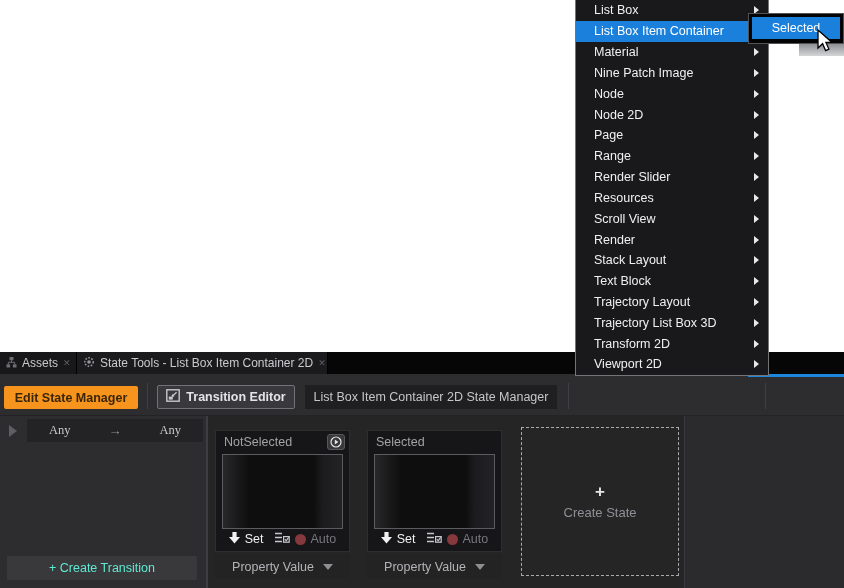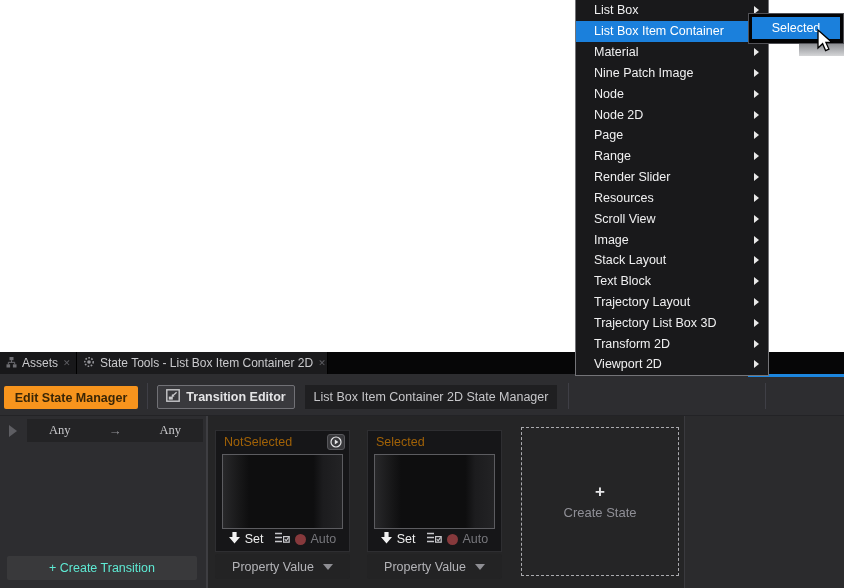--- a/index.html
+++ b/index.html
@@ -43,21 +43,21 @@
     border-top:6px solid transparent; border-bottom:6px solid transparent; border-left:8px solid #5E5E63; }
   .any-row { position:absolute; left:27px; top:3px; width:176px; height:23px; background:#232325;
     display:flex; align-items:center; justify-content:space-between; padding:0 22px; font-size:12.5px; color:#C9C9CC;font-family:Liberation Serif, serif; }
   .any-arrow { color:#909095; font-size:13px; }
   .btn-create-transition { position:absolute; left:7px; top:140px; width:190px; height:24px; background:#39393B;
     border-radius:2px; color:#5eead4; font-size:12.5px; display:flex; align-items:center; justify-content:center; }
 
   
   .state-card { position:absolute; top:14px; width:135px; height:122px; background:#161618; border:1px solid #2E2E31; }
   .card-1 { left:7px; } .card-2 { left:159px; }
-  .card-header { height:22px; display:flex; align-items:center; padding:0 8px; color:#a16207; font-size:12.5px;border-radius:9px; }
+  .card-header { height:22px; display:flex; align-items:center; padding:0 8px; color:#a3a3a3; font-size:12.5px;border-radius:9px; }
   .play-btn { position:absolute; right:4px; top:3px; width:18px; height:16px; background:#38383B;
     border:1px solid #58585C; border-radius:3px; display:flex; align-items:center; justify-content:center; }
   .preview { position:absolute; left:6px; top:23px; width:121px; height:75px; border:1px solid #5C5C60;
     background:linear-gradient(90deg,#28282A 0%,#161617 15%,#0E0E0F 22%,#0E0E0F 76%,#1C1C1E 84%,#232325 100%); }
   .card-footer { position:absolute; left:0; bottom:3px; width:100%; height:18px;
     display:flex; align-items:center; justify-content:center; gap:5px; }
   .set-label { color:#F0F0F0; font-size:12.5px; margin-right:6px; }
   .auto-dot { width:11px; height:11px; border-radius:50%; background:#86393C; }
   .auto-label { color:#77777C; font-size:12.5px; }
 
@@ -267,21 +267,21 @@
     </div>
   <div class="menu-item">
       <span>Resources</span>
       <span class="mi-arrow"></span>
     </div>
   <div class="menu-item">
       <span>Scroll View</span>
       <span class="mi-arrow"></span>
     </div>
   <div class="menu-item">
-      <span>Image</span>
+      <span>Render</span>
       <span class="mi-arrow"></span>
     </div>
   <div class="menu-item">
       <span>Stack Layout</span>
       <span class="mi-arrow"></span>
     </div>
   <div class="menu-item">
       <span>Text Block</span>
       <span class="mi-arrow"></span>
     </div>

